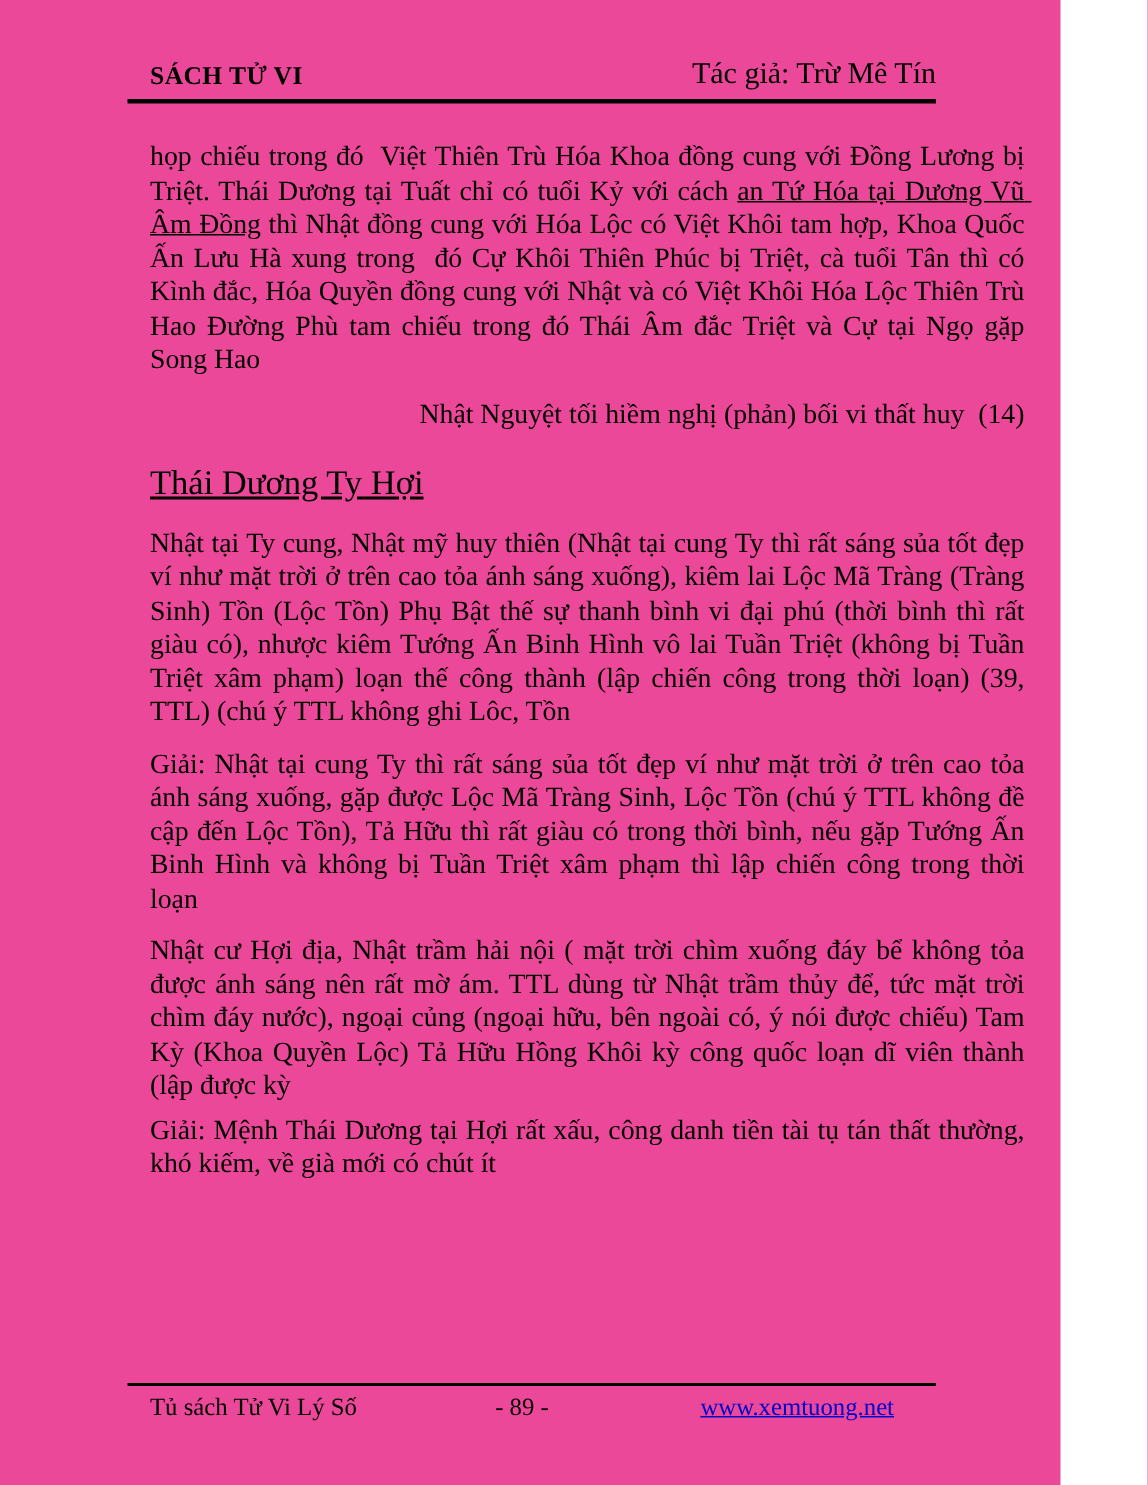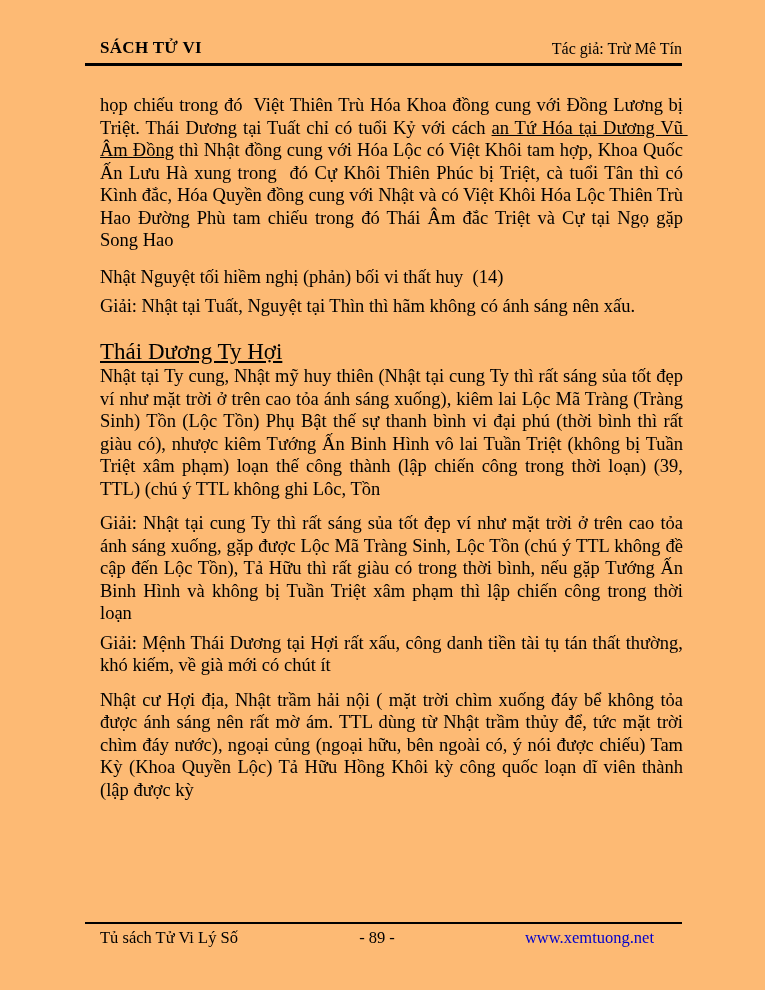--- a/index.html
+++ b/index.html
@@ -2,91 +2,90 @@
 <html><head>
 <meta charset="utf-8">
 <style>
   html, body { margin: 0; padding: 0; }
   body {
     width: 765px; height: 990px;
     background: #ffffff;
     font-family: "Liberation Serif", serif;
     color: #000;
   }
-  .page { position: relative; width: 765px; height: 990px; overflow: hidden; background: #fdba74; }
+  .page { position: relative; width: 707px; height: 990px; overflow: hidden; background: #ec4899; }
 
   
   .header {
     position: absolute; top: 38px; left: 85px; right: 83px;
     border-bottom: 3px solid #000;
     padding-bottom: 5px;
     display: flex; justify-content: space-between; align-items: flex-end;
   }
   .header-title { font-weight: bold; font-size: 17px; padding-left: 15px; letter-spacing: 0.3px; }
-  .header-author { font-size: 16px; }
+  .header-author { font-size: 20px; }
 
   
   .content {
     position: absolute; top: 94px; left: 100px; width: 583px;
     font-size: 18.5px; line-height: 22.5px;
   }
   .para { margin: 0; text-align: justify; white-space: pre-wrap; }
-  .single { text-align: left; }
+  .single { text-align: right; }
   .u { text-decoration: underline; }
   .section-heading { margin: 0; font-size: 23px; font-weight: normal; }
   .section-heading span { text-decoration: underline; }
 
   .m-quote1 { margin-top: 14px; }
   .m-giai   { margin-top: 7px; }
   .m-head   { margin-top: 23px; }
-  .m-tight  { margin-top: 2px; }
+  .m-tight  { margin-top: 18px; }
   .m-giai2  { margin-top: 12px; }
   .m-blk3   { margin-top: 10px; }
   .m-blk4   { margin-top: 12px; }
   .m-blk5   { margin-top: 12px; }
 
   
   .footer {
     position: absolute; left: 85px; right: 83px; top: 922px;
     border-top: 2px solid #000;
     padding-top: 4px;
     display: flex; align-items: center;
     font-size: 16.5px;
   }
   .footer-left  { flex: 1.2; padding-left: 15px; }
   .footer-center{ flex: 1; text-align: center; }
   .footer-right { flex: 1.2; text-align: right; padding-right: 28px; }
-  .footer-link  { cursor: pointer; }
+  .footer-link  { text-decoration: underline; cursor: pointer; }
 </style>
 </head>
 <body>
 
 <div class="page">
 
   <div class="header">
     <span class="header-title">SÁCH TỬ VI</span>
     <span class="header-author">Tác giả: Trừ Mê Tín</span>
   </div>
 
   <div class="content">
 
     <p class="para"><span>họp chiếu trong đó  Việt Thiên Trù Hóa Khoa đồng cung với Đồng Lương bị Triệt. Thái Dương tại Tuất chỉ có tuổi Kỷ với cách </span><span class="u">an Tứ Hóa tại Dương Vũ Âm Đồng</span><span> thì Nhật đồng cung với Hóa Lộc có Việt Khôi tam hợp, Khoa Quốc Ấn Lưu Hà xung trong  đó Cự Khôi Thiên Phúc bị Triệt, cà tuổi Tân thì có Kình đắc, Hóa Quyền đồng cung với Nhật và có Việt Khôi Hóa Lộc Thiên Trù Hao Đường Phù tam chiếu trong đó Thái Âm đắc Triệt và Cự tại Ngọ gặp Song Hao</span></p>
 
     <p class="para single m-quote1">Nhật Nguyệt tối hiềm nghị (phản) bối vi thất huy  (14)</p>
-    <p class="para single m-giai">Giải: Nhật tại Tuất, Nguyệt tại Thìn thì hãm không có ánh sáng nên xấu.</p>
 
     <h2 class="section-heading m-head"><span>Thái Dương Ty Hợi</span></h2>
 
     <p class="para m-tight">Nhật tại Ty cung, Nhật mỹ huy thiên (Nhật tại cung Ty thì rất sáng sủa tốt đẹp ví như mặt trời ở trên cao tỏa ánh sáng xuống), kiêm lai Lộc Mã Tràng (Tràng Sinh) Tồn (Lộc Tồn) Phụ Bật thế sự thanh bình vi đại phú (thời bình thì rất giàu có), nhược kiêm Tướng Ấn Binh Hình vô lai Tuần Triệt (không bị Tuần Triệt xâm phạm) loạn thế công thành (lập chiến công trong thời loạn) (39, TTL) (chú ý TTL không ghi Lôc, Tồn</p>
     <p class="para m-giai2">Giải: Nhật tại cung Ty thì rất sáng sủa tốt đẹp ví như mặt trời ở trên cao tỏa ánh sáng xuống, gặp được Lộc Mã Tràng Sinh, Lộc Tồn (chú ý TTL không đề cập đến Lộc Tồn), Tả Hữu thì rất giàu có trong thời bình, nếu gặp Tướng Ấn Binh Hình và không bị Tuần Triệt xâm phạm thì lập chiến công trong thời loạn</p>
 
 
+    <p class="para m-blk5">Nhật cư Hợi địa, Nhật trầm hải nội ( mặt trời chìm xuống đáy bể không tỏa được ánh sáng nên rất mờ ám. TTL dùng từ Nhật trầm thủy để, tức mặt trời chìm đáy nước), ngoại củng (ngoại hữu, bên ngoài có, ý nói được chiếu) Tam Kỳ (Khoa Quyền Lộc) Tả Hữu Hồng Khôi kỳ công quốc loạn dĩ viên thành (lập được kỳ</p>
+
     <p class="para m-giai">Giải: Mệnh Thái Dương tại Hợi rất xấu, công danh tiền tài tụ tán thất thường, khó kiếm, về già mới có chút ít</p>
-
-    <p class="para m-blk5">Nhật cư Hợi địa, Nhật trầm hải nội ( mặt trời chìm xuống đáy bể không tỏa được ánh sáng nên rất mờ ám. TTL dùng từ Nhật trầm thủy để, tức mặt trời chìm đáy nước), ngoại củng (ngoại hữu, bên ngoài có, ý nói được chiếu) Tam Kỳ (Khoa Quyền Lộc) Tả Hữu Hồng Khôi kỳ công quốc loạn dĩ viên thành (lập được kỳ</p>
 
   </div>
 
   <div class="footer">
     <span class="footer-left">Tủ sách Tử Vi Lý Số</span>
     <span class="footer-center">- 89 -</span>
     <span class="footer-right"><a class="footer-link" style="color: rgb(0, 0, 204);">www.xemtuong.net</a></span>
   </div>
 
 </div>

